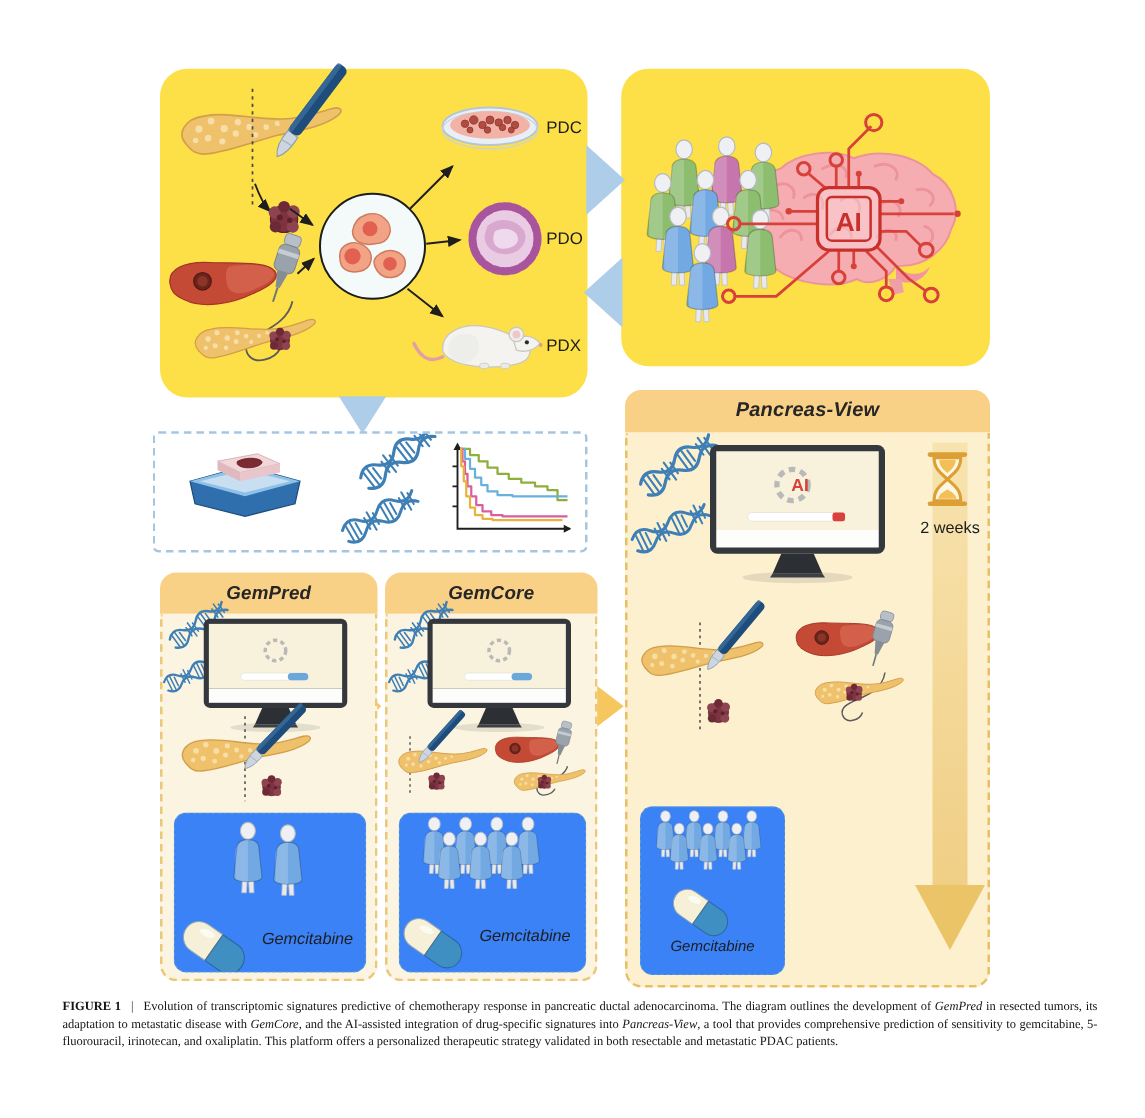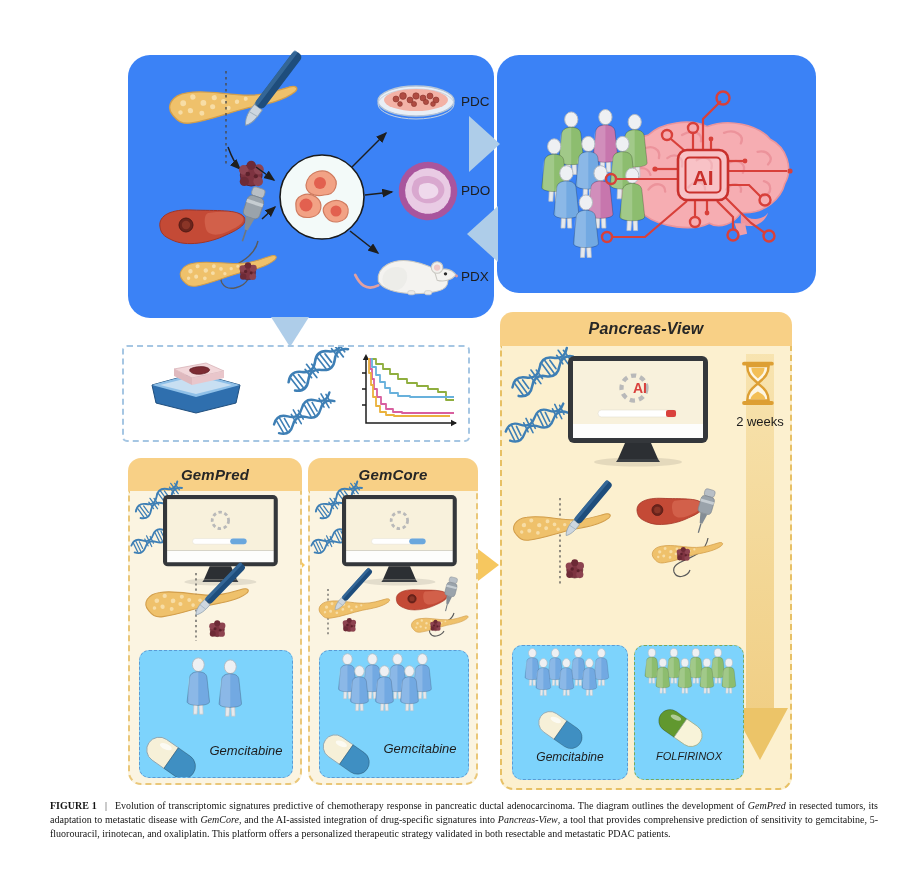--- a/index.html
+++ b/index.html
@@ -1,26 +1,26 @@
 <!DOCTYPE html>
 <html><head>
 <meta charset="utf-8">
 <style>
   html,body{margin:0;padding:0;background:#fff;}
   .stage{position:relative;width:916px;height:894px;background:#ffffff;overflow:hidden;
          font-family:"Liberation Sans",sans-serif;}
   .abs{position:absolute;}
-  .panel-blue{position:absolute;background:#3b82f6;border-radius:22px;padding-left:24px;}
+  .panel-blue{position:absolute;background:#fde047;border-radius:22px;}
   .hdr{position:absolute;left:0;top:0;right:0;height:33px;background:#f8d086;
        border-radius:13px 13px 0 0;display:flex;align-items:center;justify-content:center;
        font-style:italic;font-weight:bold;font-size:15px;color:#262626;letter-spacing:.2px;}
   .sub-body{position:absolute;left:0;right:0;border:2px dashed #eac779;border-top:none;
        border-radius:0 0 13px 13px;background:#fbf4e1;}
   .pv-body{background:#fcf0cf;border-color:#e7c065;}
-  .inner-box{position:absolute;background:#7dd3fc;border-radius:10px;}
+  .inner-box{position:absolute;background:#3b82f6;border-radius:10px;}
   .inner-blue{border:1.6px dashed #5b9bd5;}
   .inner-green{border:1.6px dashed #79a95c;}
   .drug-label{position:absolute;font-style:italic;font-size:13px;color:#1d1d1d;text-align:center;}
   .dash-box{position:absolute;background:#ffffff;border:2px dashed #a5c6e3;border-radius:5px;}
   .plabel{font-size:13.5px;fill:#1c1c1c;font-family:"Liberation Sans",sans-serif;}
   .ai-chip-text{font-size:21px;font-weight:bold;fill:#c9302c;font-family:"Liberation Sans",sans-serif;}
   .ai-screen-text{font-size:14px;font-weight:bold;fill:#d9413d;font-family:"Liberation Sans",sans-serif;}
   .weeks-text{font-size:13px;fill:#1c1c1c;font-family:"Liberation Sans",sans-serif;}
   .caption{position:absolute;left:50px;top:799px;width:828px;
            font-family:"Liberation Serif",serif;font-size:10px;line-height:1.38;
@@ -522,38 +522,20 @@
             <use href="#g-person" transform="translate(44,12) scale(0.72)" style="color:#72a9e2"></use>
             <use href="#g-person" transform="translate(67,12) scale(0.72)" style="color:#72a9e2"></use>
           </g>
           <g transform="translate(34,60) rotate(35)" style="color:#3f8fc2">
             <use href="#g-pill" transform="scale(0.8)"></use>
           </g>
         </svg>
         <span class="drug-label" style="left:0;top:104px;width:114px;font-size:12px;">Gemcitabine</span>
       </div>
 
-      <div class="inner-box inner-green" style="left:132px;top:299px;width:108px;height:133px;">
-        <svg width="108" height="133">
-          <g>
-            <use href="#g-person" transform="translate(8,2) scale(0.68)" style="color:#8dbd6f"></use>
-            <use href="#g-person" transform="translate(30,2) scale(0.68)" style="color:#8dbd6f"></use>
-            <use href="#g-person" transform="translate(52,2) scale(0.68)" style="color:#8dbd6f"></use>
-            <use href="#g-person" transform="translate(74,2) scale(0.68)" style="color:#8dbd6f"></use>
-            <use href="#g-person" transform="translate(19,12) scale(0.68)" style="color:#8dbd6f"></use>
-            <use href="#g-person" transform="translate(41,12) scale(0.68)" style="color:#8dbd6f"></use>
-            <use href="#g-person" transform="translate(63,12) scale(0.68)" style="color:#8dbd6f"></use>
-            <use href="#g-person" transform="translate(85,12) scale(0.68)" style="color:#8dbd6f"></use>
-          </g>
-          <g transform="translate(32,58) rotate(35)" style="color:#61982f">
-            <use href="#g-pill-rev" transform="scale(0.8)"></use>
-          </g>
-        </svg>
-        <span class="drug-label" style="left:0;top:104px;width:108px;font-size:11px;">FOLFIRINOX</span>
-      </div>
     </div>
   </div>
 
   <div class="caption">
     <span class="cap-label">FIGURE 1</span><span class="cap-sep">|</span><span><span>Evolution of transcriptomic signatures predictive of chemotherapy response in pancreatic ductal adenocarcinoma. The diagram outlines the development of </span><span style="font-style: italic;">GemPred</span><span> in resected tumors, its adaptation to metastatic disease with </span><span style="font-style: italic;">GemCore</span><span>, and the AI-assisted integration of drug-specific signatures into </span><span style="font-style: italic;">Pancreas-View</span><span>, a tool that provides comprehensive prediction of sensitivity to gemcitabine, 5-fluorouracil, irinotecan, and oxaliplatin. This platform offers a personalized therapeutic strategy validated in both resectable and metastatic PDAC patients.</span></span>
   </div>
 
 </div>
 
 </body></html>

